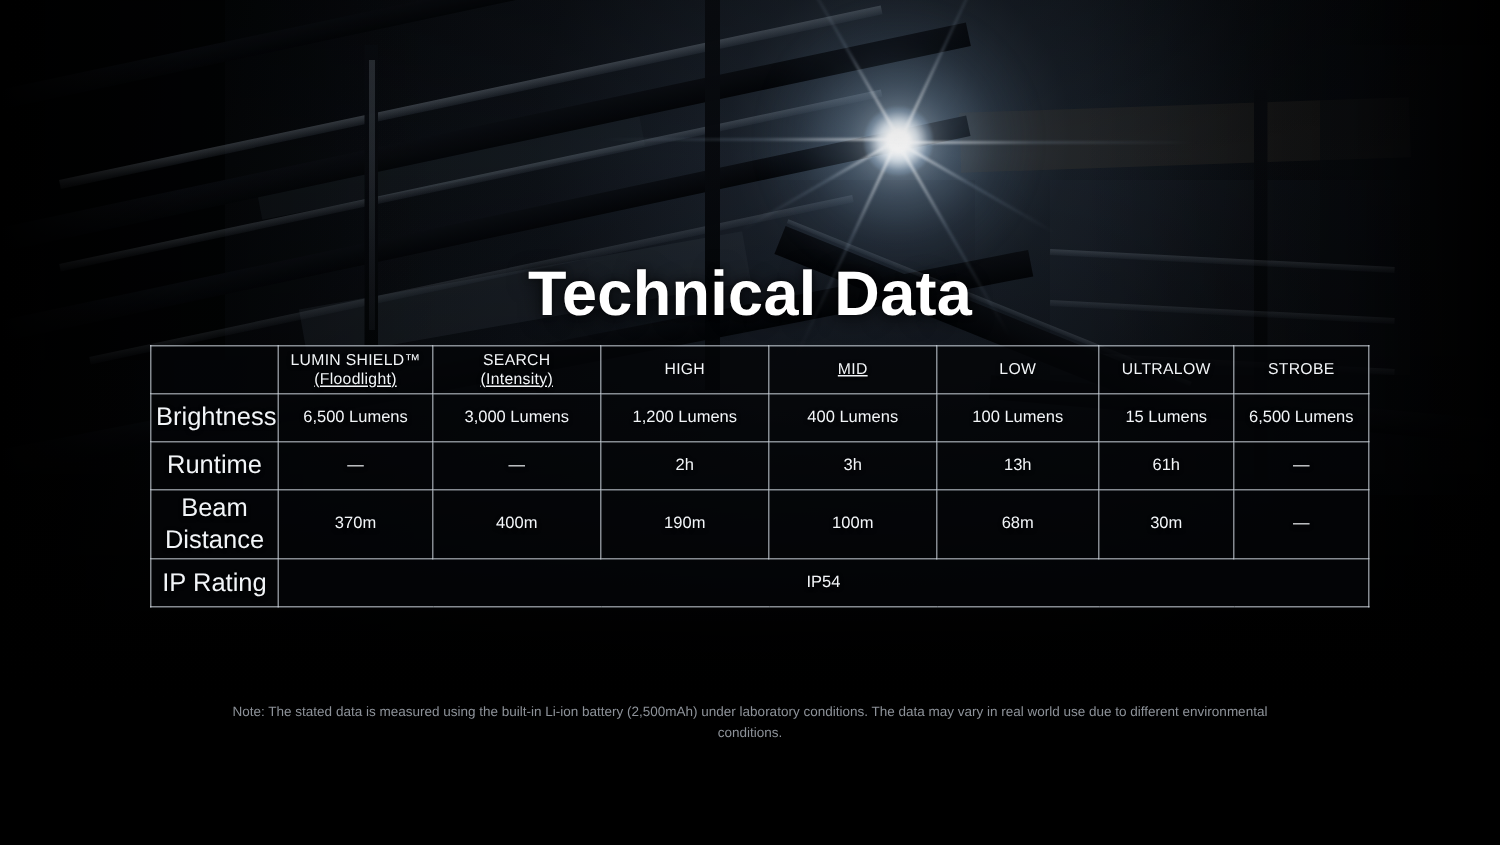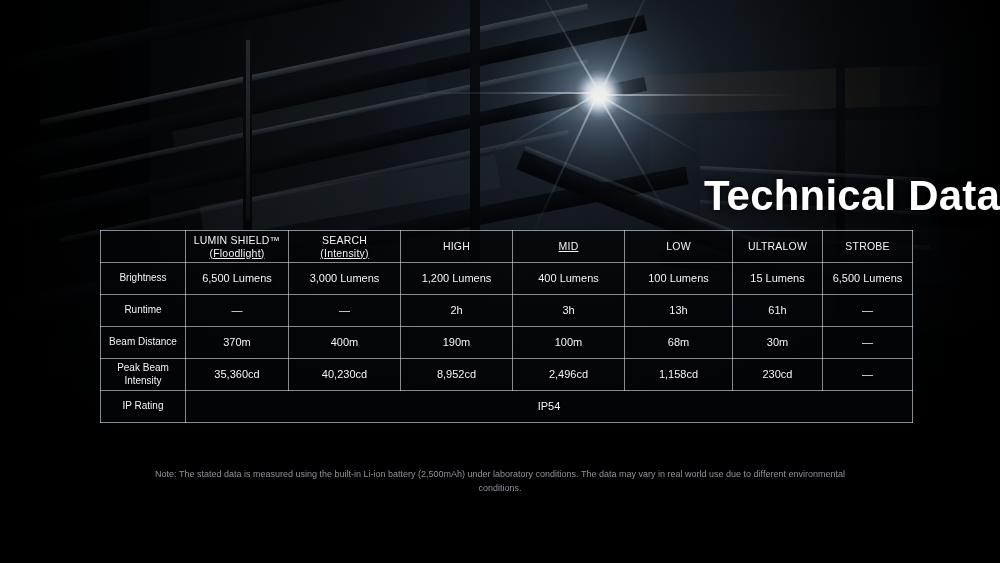--- a/index.html
+++ b/index.html
@@ -99,21 +99,21 @@
   #content {
     position: absolute;
     inset: 0;
     z-index: 5;
   }
 
   #page-title {
     position: absolute;
     left: 0; top: 172px;
     width: 1000px;
-    text-align: right;
+    text-align: center;
     font-size: 42px;
     font-weight: 700;
     letter-spacing: 0.2px;
     color: #ffffff;
     text-shadow: 0 2px 14px rgba(0,0,0,0.85), 0 0 4px rgba(0,0,0,0.6);
   }
 
   
   #spec-table {
     position: absolute;
@@ -140,21 +140,21 @@
 
   #spec-table th {
     font-size: 10.5px;
     letter-spacing: 0.2px;
   }
 
   #spec-table th.corner { background: rgba(4,5,7,0.80); }
 
   #spec-table td.row-label,
   #spec-table th.row-label {
-    font-size: 10px;
+    font-size: 17px;
   }
 
   .th-sub {
     display: block;
     font-size: 10.5px;
     text-decoration: underline;
   }
 
   .dash { letter-spacing: 0; }
 
@@ -281,33 +281,20 @@
         <td class="row-label">Beam Distance</td>
         <td>370m</td>
         <td>400m</td>
         <td>190m</td>
         <td>100m</td>
         <td>68m</td>
         <td>30m</td>
         <td class="dash">—</td>
       </tr>
 
-      <tr>
-        <td class="row-label">
-          <span>Peak Beam</span><br>
-          <span>Intensity</span>
-        </td>
-        <td>35,360cd</td>
-        <td>40,230cd</td>
-        <td>8,952cd</td>
-        <td>2,496cd</td>
-        <td>1,158cd</td>
-        <td>230cd</td>
-        <td class="dash">—</td>
-      </tr>
 
 
       <tr>
         <td class="row-label">IP Rating</td>
         <td colspan="7">IP54</td>
       </tr>
 
     </tbody>
   </table>
 

